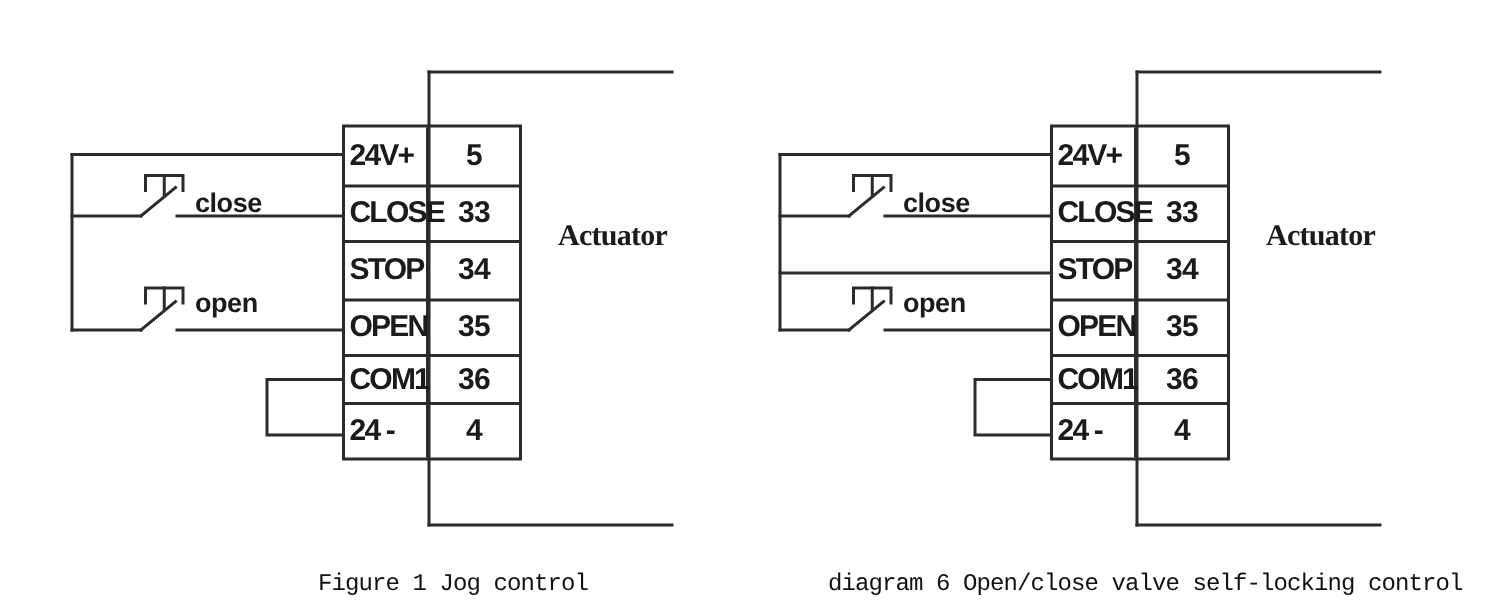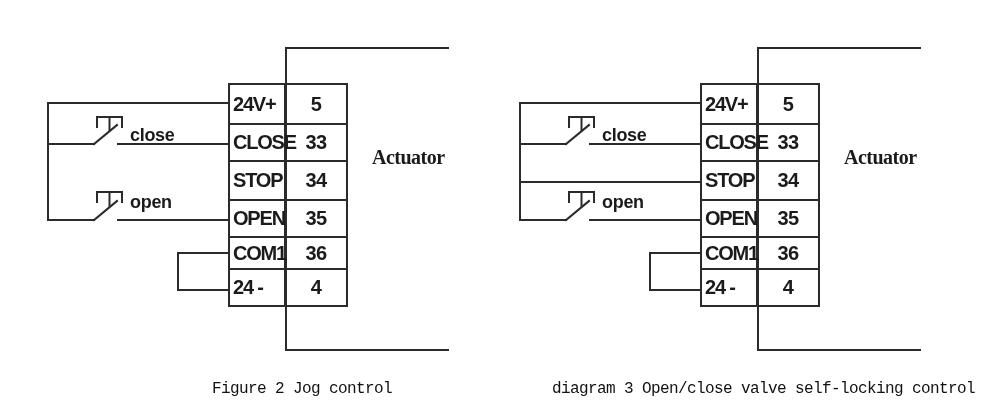--- a/index.html
+++ b/index.html
@@ -135,21 +135,21 @@
       <div class="cell pin bb">35</div>
       <div class="cell lbl bb">COM1</div>
       <div class="cell pin bb">36</div>
       <div class="cell lbl">24 -</div>
       <div class="cell pin">4</div>
     </div>
 
     <div class="btn-label close">close</div>
     <div class="btn-label open">open</div>
     <div class="actuator-label">Actuator</div>
-    <div class="caption c1">Figure 2 Jog control</div>
+    <div class="caption c1">Figure 1 Jog control</div>
   </div>
 
   <div class="diagram" style="left:472px;">
 
     <svg width="524" height="408" viewBox="0 0 524 408" fill="none" stroke="#2b2b2b" stroke-width="2" stroke-linecap="square">
 
       <path d="M286,48 H448"></path>
       <path d="M286,48 V350"></path>
       <path d="M286,350 H448"></path>
 
@@ -184,16 +184,16 @@
       <div class="cell pin bb">35</div>
       <div class="cell lbl bb">COM1</div>
       <div class="cell pin bb">36</div>
       <div class="cell lbl">24 -</div>
       <div class="cell pin">4</div>
     </div>
 
     <div class="btn-label close">close</div>
     <div class="btn-label open">open</div>
     <div class="actuator-label">Actuator</div>
-    <div class="caption c2">diagram 3 Open/close valve self-locking control</div>
+    <div class="caption c2">diagram 6 Open/close valve self-locking control</div>
   </div>
 
 </div>
 
 </body></html>

